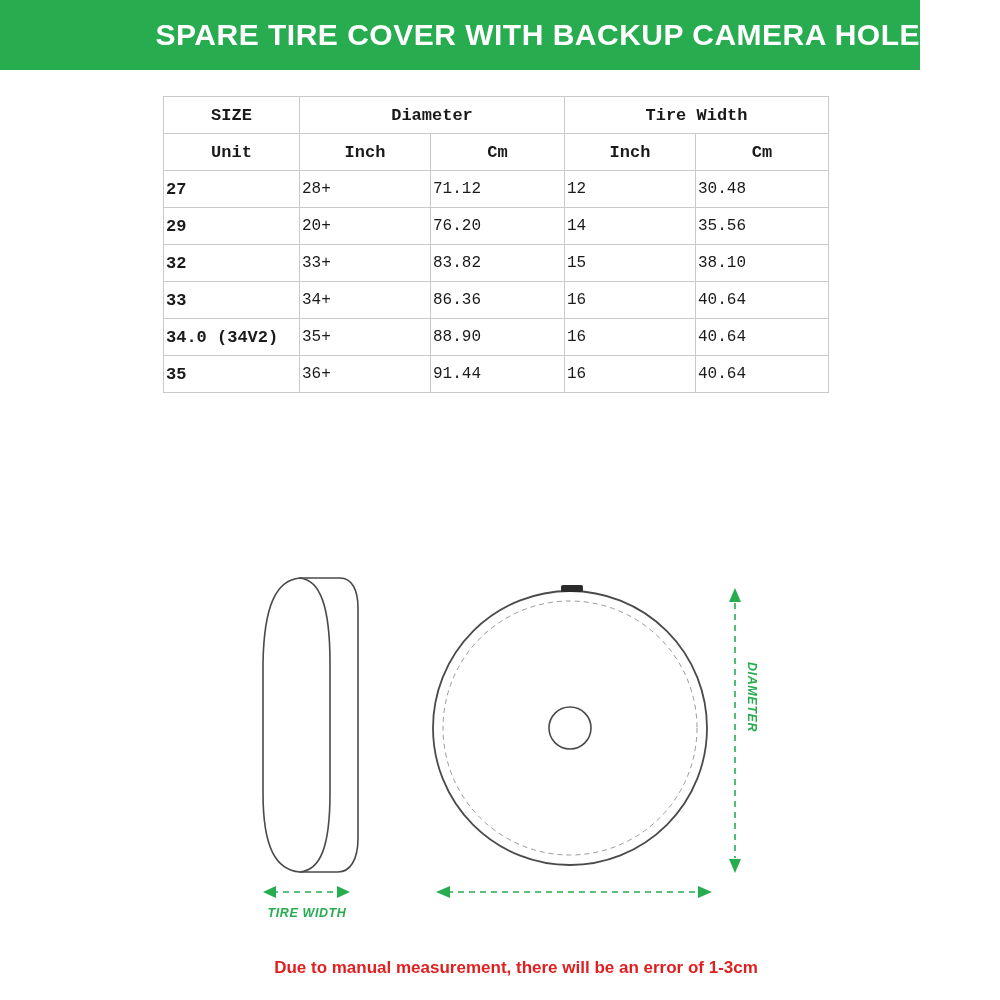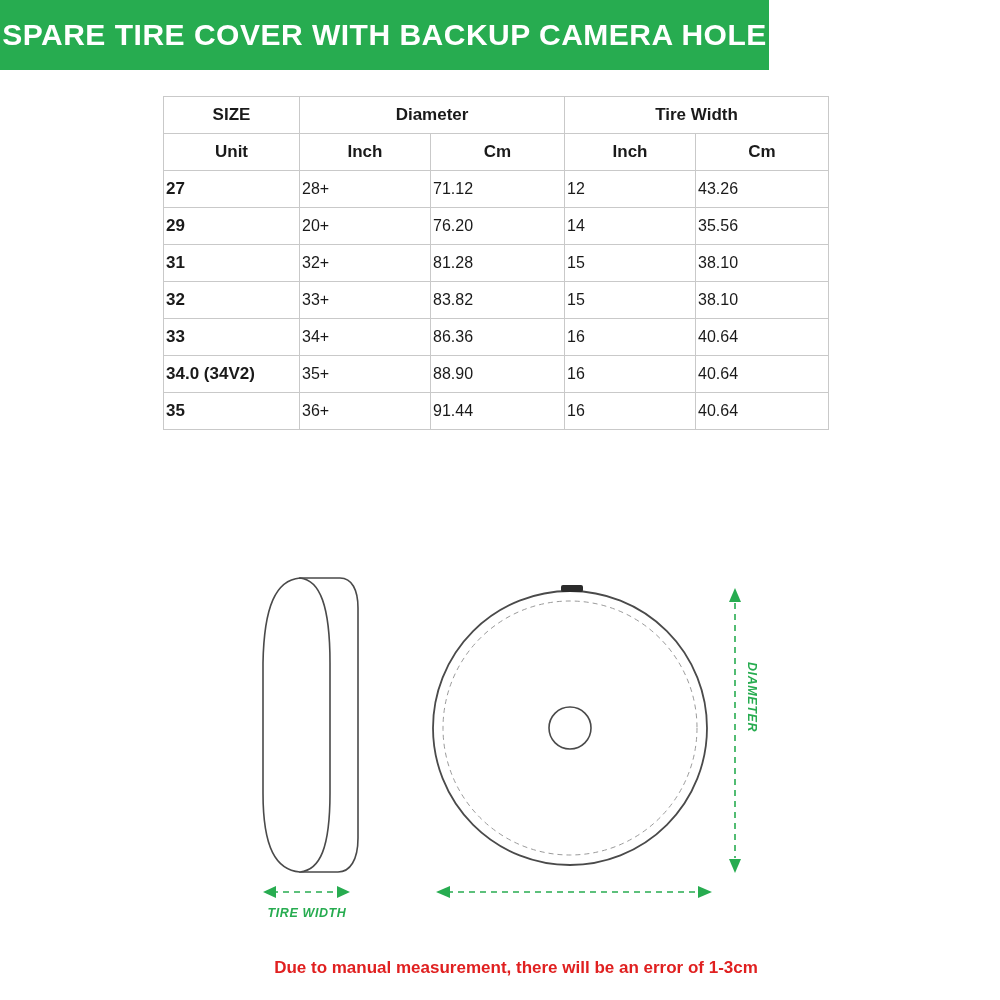--- a/index.html
+++ b/index.html
@@ -17,26 +17,26 @@
     height: 1000px;
     overflow: hidden;
     background: #ffffff;
   }
 
   
   .banner {
     position: absolute;
     left: 0;
     top: 0;
-    width: 769px;
+    width: 920px;
     height: 70px;
     background: #27ac50;
     display: flex;
     align-items: center;
-    justify-content: center;
+    justify-content: flex-end;
   }
   .banner-title {
     color: #ffffff;
     font-size: 30px;
     font-weight: bold;
     letter-spacing: 0.5px;
     text-align: center;
     white-space: nowrap;
   }
 
@@ -52,20 +52,21 @@
     width: 665px;
     table-layout: fixed;
   }
   table.size-table td, table.size-table th {
     border: 1px solid #c9c9c9;
     font-size: 16px;
     color: #1a1a1a;
     height: 37px;
     padding: 0 2px;
     font-weight: normal;
+    font-family: Liberation Mono, monospace;
   }
   table.size-table th {
     font-weight: bold;
     font-size: 17px;
   }
   table.size-table td.unitcol {
     font-weight: bold;
     font-size: 17px;
   }
   col.c1 { width: 136px; }
@@ -154,37 +155,30 @@
           <th>Inch</th>
           <th>Cm</th>
         </tr>
       </thead>
       <tbody>
         <tr>
           <td class="unitcol">27</td>
           <td>28+</td>
           <td>71.12</td>
           <td>12</td>
-          <td>43.26</td>
+          <td>30.48</td>
         </tr>
         <tr>
           <td class="unitcol">29</td>
           <td>20+</td>
           <td>76.20</td>
           <td>14</td>
           <td>35.56</td>
         </tr>
         <tr>
-          <td class="unitcol">31</td>
-          <td>32+</td>
-          <td>81.28</td>
-          <td>15</td>
-          <td>38.10</td>
-        </tr>
-        <tr>
           <td class="unitcol">32</td>
           <td>33+</td>
           <td>83.82</td>
           <td>15</td>
           <td>38.10</td>
         </tr>
         <tr>
           <td class="unitcol">33</td>
           <td>34+</td>
           <td>86.36</td>

